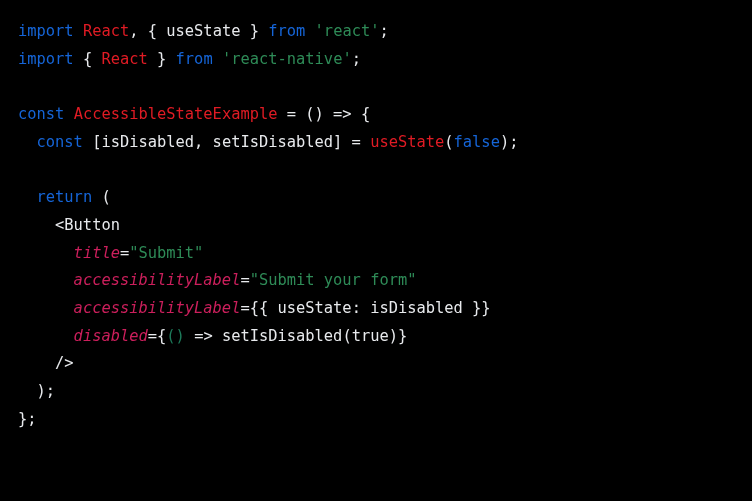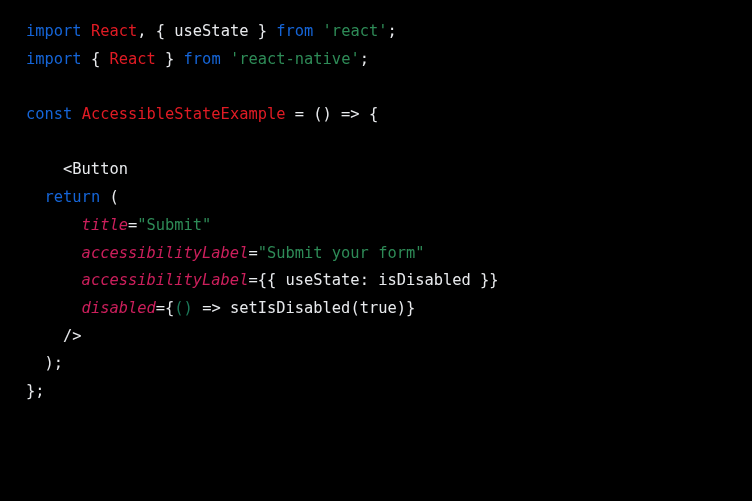--- a/index.html
+++ b/index.html
@@ -12,21 +12,21 @@
     width: 752px;
     height: 501px;
     overflow: hidden;
     font-family: "DejaVu Sans Mono", "Liberation Mono", monospace;
   }
   #code-block {
     width: 752px;
     height: 501px;
     background: #000000;
     box-sizing: border-box;
-    padding: 18px 0 0 26px;
+    padding: 18px 0 0 18px;
   }
   .code-line {
     height: 27.7px;
     line-height: 27.7px;
     font-size: 15.4px;
     letter-spacing: 0px;
     white-space: pre;
     font-family: "DejaVu Sans Mono", "Liberation Mono", monospace;
   }
   .code-line.blank {
@@ -43,23 +43,24 @@
   .t-paren   { color: #1d7a5a; }      
 </style>
 </head>
 <body>
 
 <div id="code-block">
     <div class="code-line"><span class="tok t-kw">import</span><span class="tok t-ident"> </span><span class="tok t-comp">React</span><span class="tok t-ident">, { useState } </span><span class="tok t-kw">from</span><span class="tok t-ident"> </span><span class="tok t-str">'react'</span><span class="tok t-ident">;</span></div>
     <div class="code-line"><span class="tok t-kw">import</span><span class="tok t-ident"> { </span><span class="tok t-comp">React</span><span class="tok t-ident"> } </span><span class="tok t-kw">from</span><span class="tok t-ident"> </span><span class="tok t-str">'react-native'</span><span class="tok t-ident">;</span></div>
     <div class="code-line blank">&nbsp;</div>
     <div class="code-line"><span class="tok t-kw">const</span><span class="tok t-ident"> </span><span class="tok t-comp">AccessibleStateExample</span><span class="tok t-ident"> = () =&gt; {</span></div>
+    <div class="code-line"><span class="tok t-ident">  </span><span class="tok t-kw">const</span><span class="tok t-ident"> [isDisabled, setIsDisabled] = </span><span class="tok t-comp">useState</span><span class="tok t-ident">(</span><span class="tok t-bool">false</span><span class="tok t-ident">);</span></div>
     <div class="code-line blank">&nbsp;</div>
+    <div class="code-line"><span class="tok t-ident">  </span><span class="tok t-kw">return</span><span class="tok t-ident"> (</span></div>
     <div class="code-line"><span class="tok t-ident">    &lt;Button</span></div>
-    <div class="code-line"><span class="tok t-ident">  </span><span class="tok t-kw">return</span><span class="tok t-ident"> (</span></div>
     <div class="code-line"><span class="tok t-ident">      </span><span class="tok t-attr">title</span><span class="tok t-ident">=</span><span class="tok t-str">"Submit"</span></div>
     <div class="code-line"><span class="tok t-ident">      </span><span class="tok t-attr">accessibilityLabel</span><span class="tok t-ident">=</span><span class="tok t-str">"Submit your form"</span></div>
     <div class="code-line"><span class="tok t-ident">      </span><span class="tok t-attr">accessibilityLabel</span><span class="tok t-ident">=</span><span class="tok t-ident">{{</span><span class="tok t-ident"> useState: isDisabled </span><span class="tok t-ident">}}</span></div>
     <div class="code-line"><span class="tok t-ident">      </span><span class="tok t-attr">disabled</span><span class="tok t-ident">=</span><span class="tok t-ident">{</span><span class="tok t-paren">()</span><span class="tok t-ident"> =&gt; setIsDisabled(true)}</span></div>
     <div class="code-line"><span class="tok t-ident">    /&gt;</span></div>
     <div class="code-line"><span class="tok t-ident">  );</span></div>
     <div class="code-line"><span class="tok t-ident">};</span></div>
     <div class="code-line blank">&nbsp;</div>
   </div>
 

